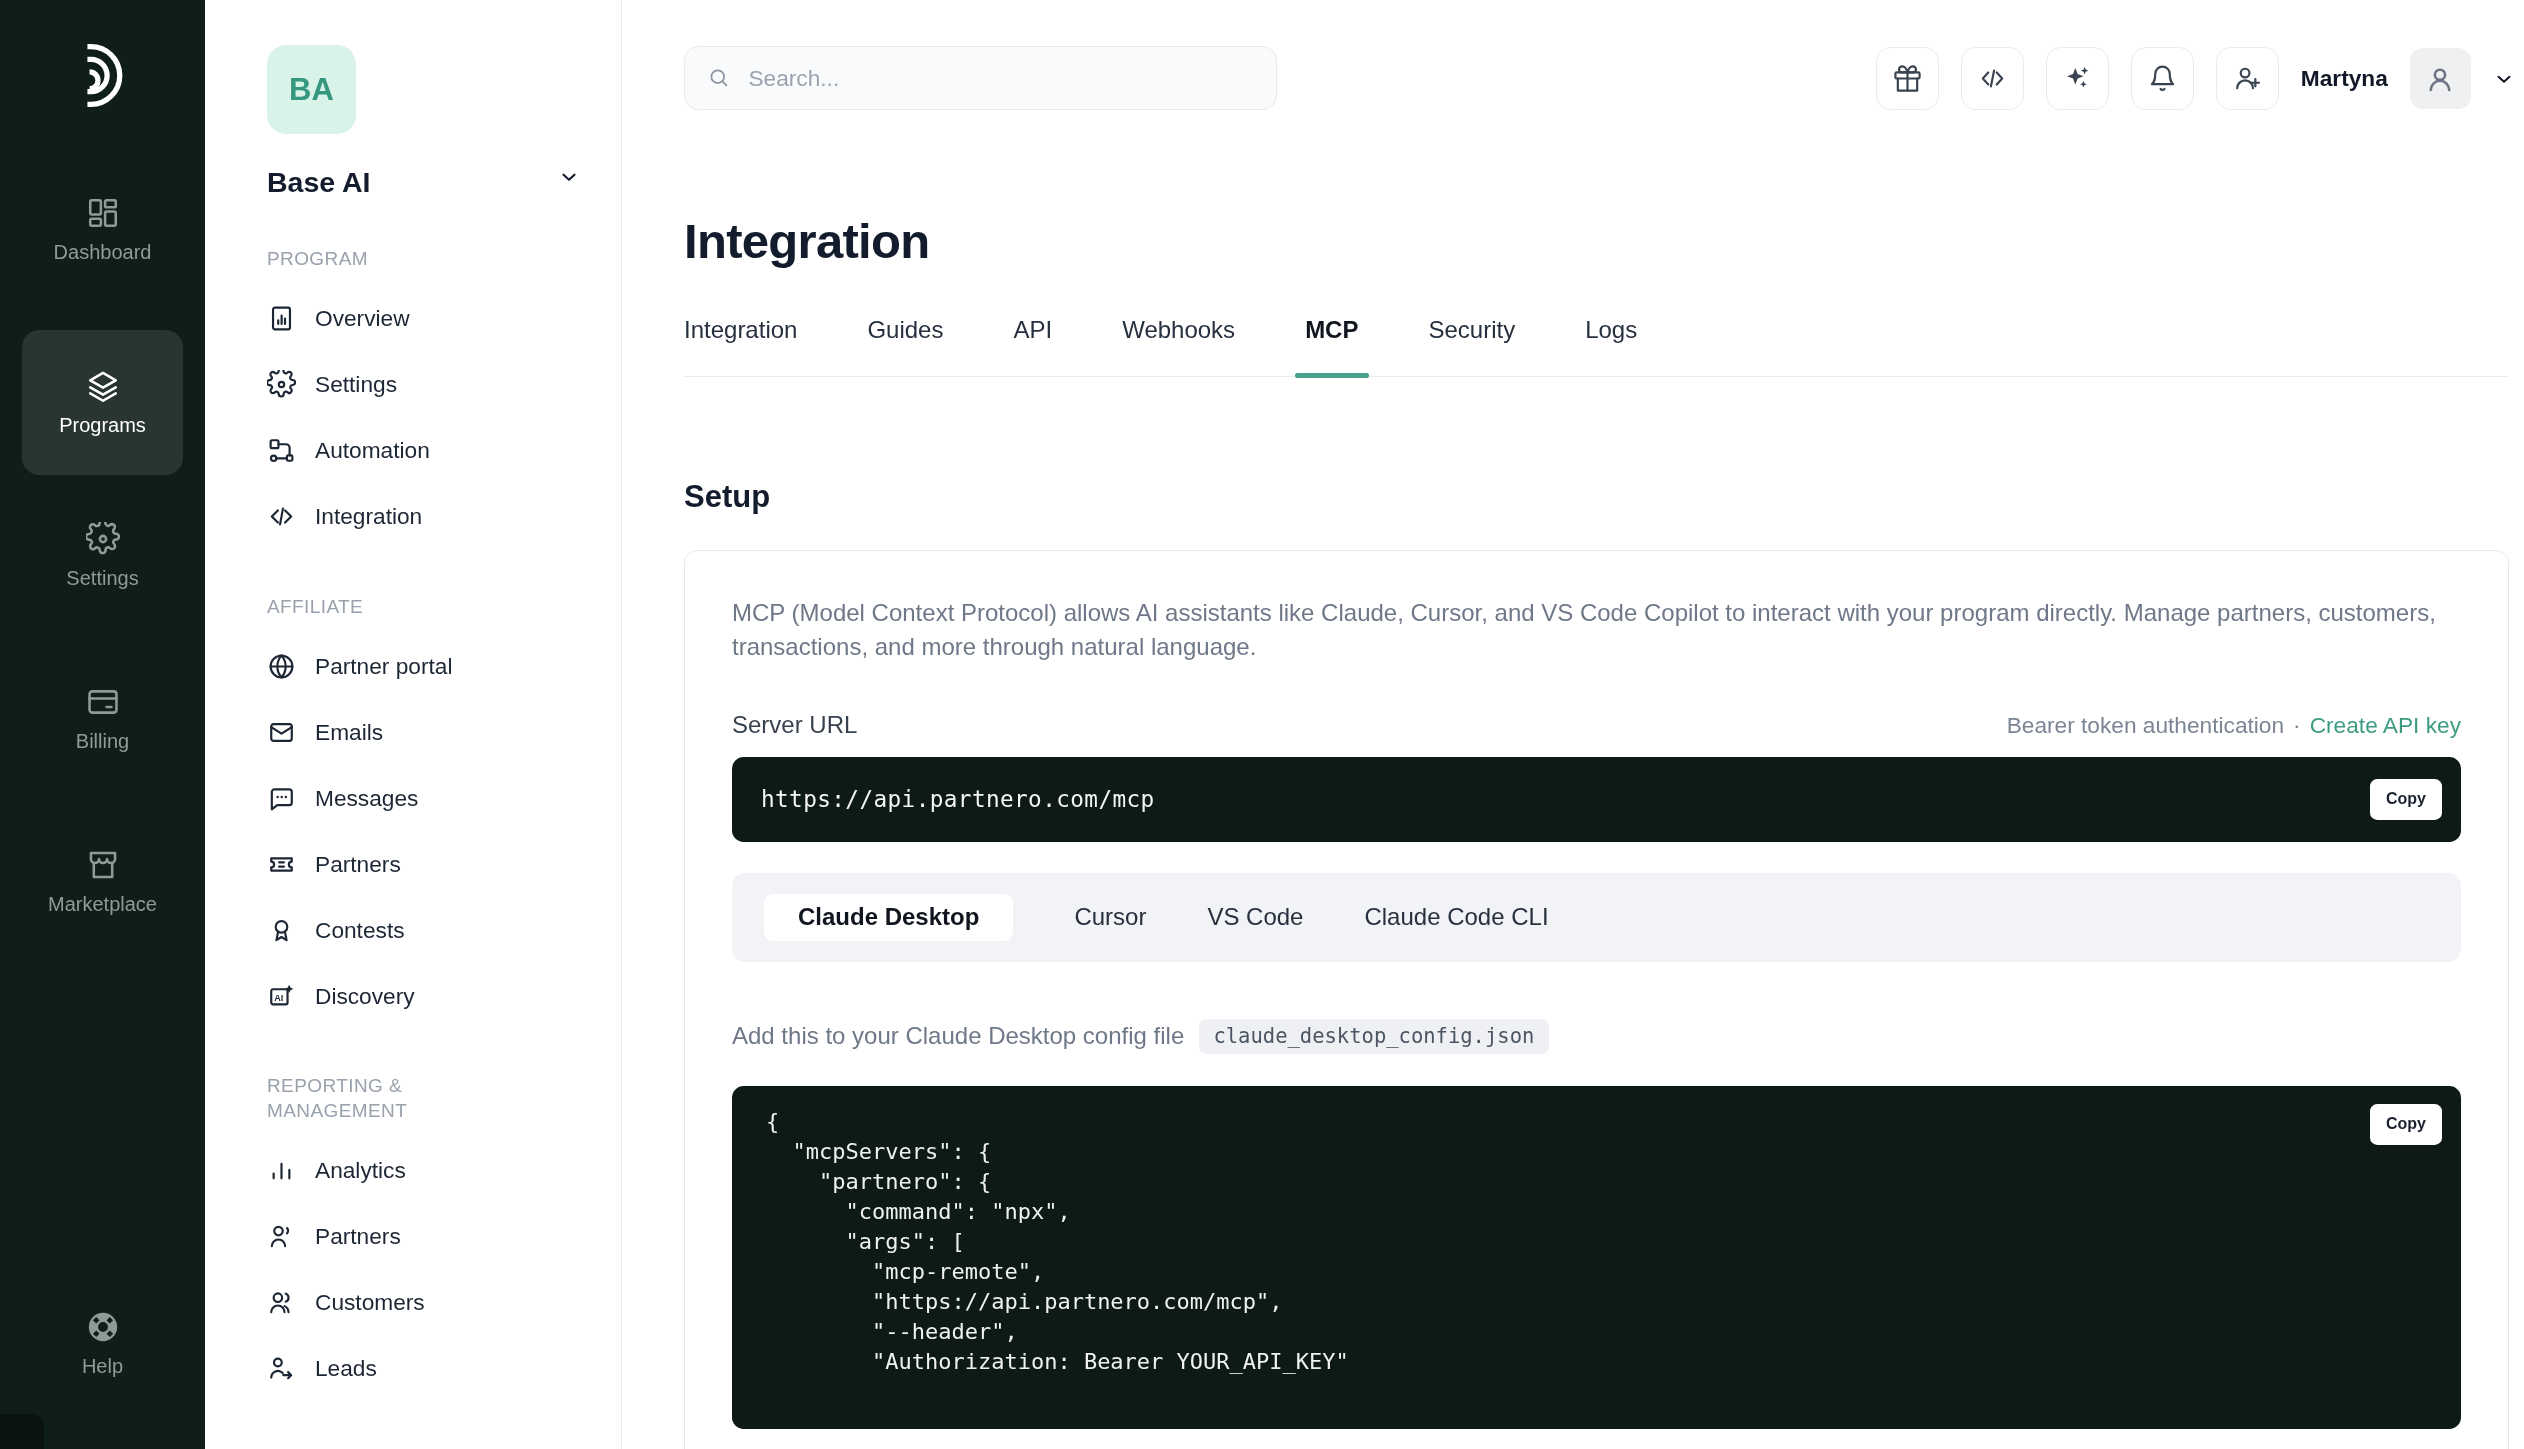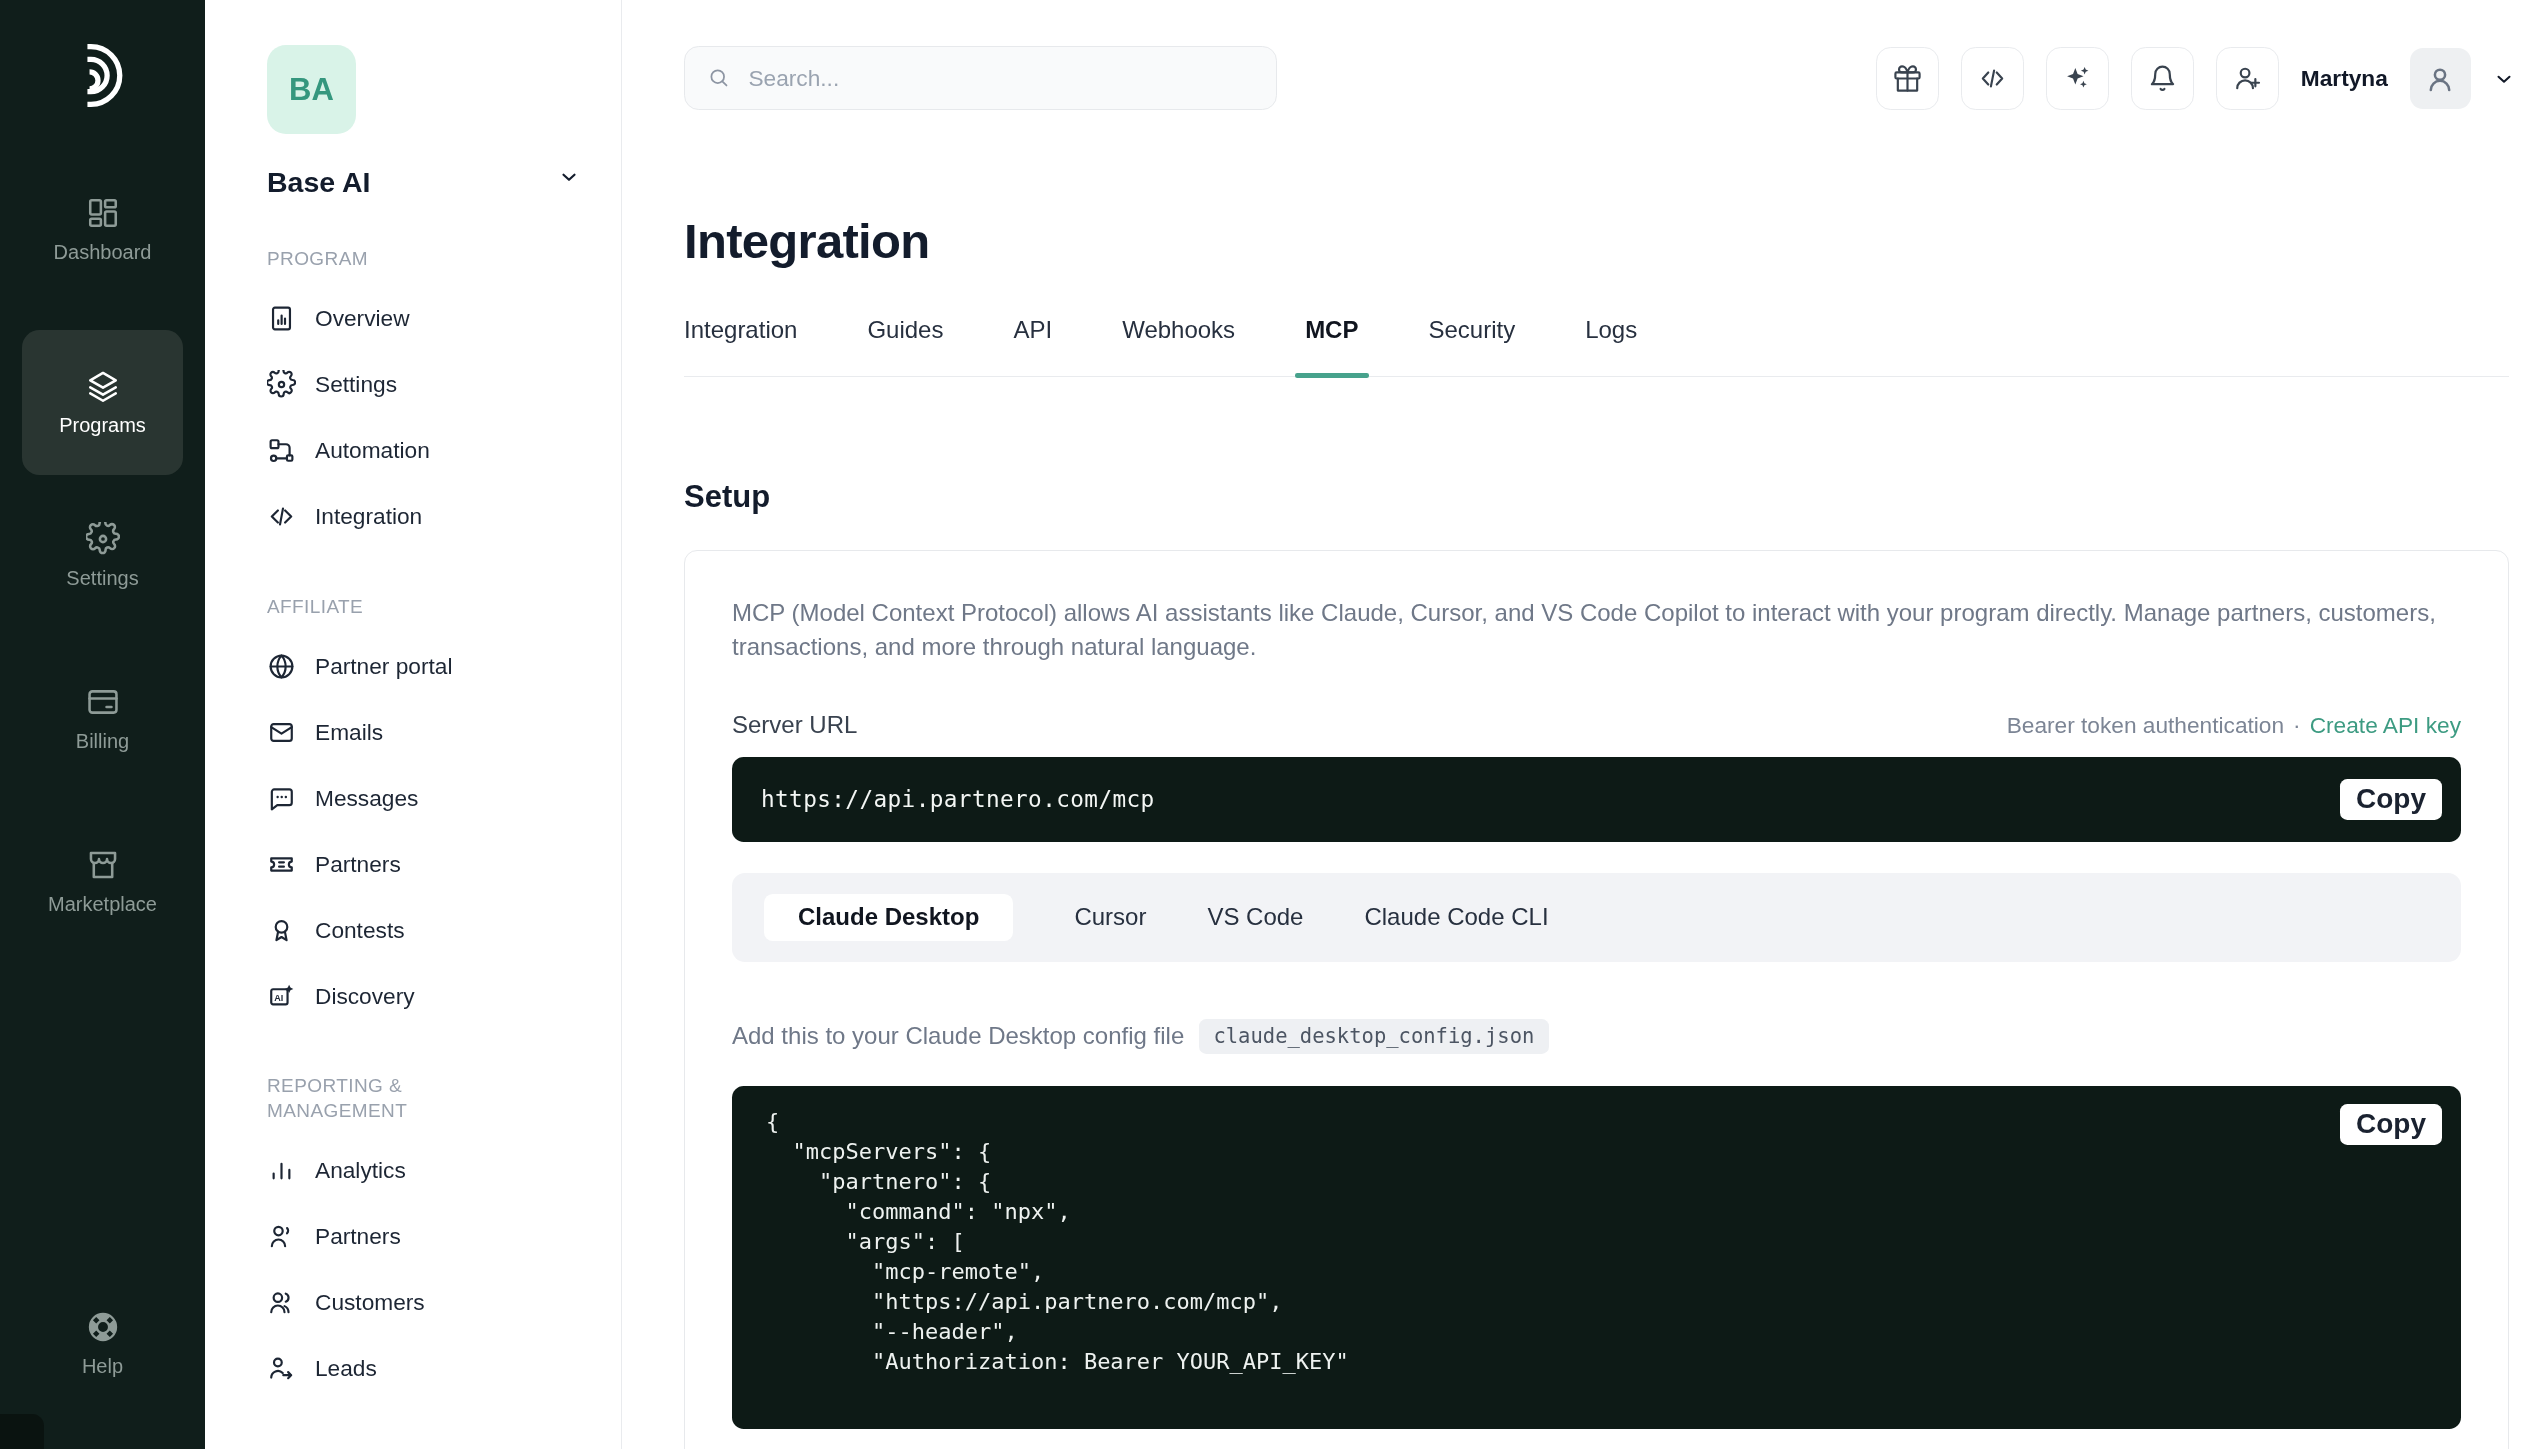--- a/index.html
+++ b/index.html
@@ -75,21 +75,21 @@
   .desc{font-size:24px;line-height:34px;color:#6f7888;}
   .surl-row{margin-top:47px;display:flex;align-items:baseline;justify-content:space-between;}
   .surl-label{font-size:24px;color:#39424f;}
   .auth{font-size:22.7px;color:#7c8595;display:flex;gap:9px;align-items:baseline;}
   .link{color:#3d9b82;cursor:pointer;}
 
   .codeblock{position:relative;background:#0d1a16;border-radius:11.7px;}
   .cb1{margin-top:17.5px;height:85px;display:flex;align-items:center;padding:0 29px;box-sizing:border-box;}
   .code{font-family:"DejaVu Sans Mono","Liberation Mono",monospace;font-size:22.7px;color:#f3f6f4;letter-spacing:0.4px;}
   .copy-btn{position:absolute;right:19px;background:#fff;border:none;border-radius:7.3px;height:41px;padding:0 16px;
-    font-size:28px;font-weight:600;color:#1a2230;cursor:pointer;font-family:inherit;}
+    font-size:16px;font-weight:600;color:#1a2230;cursor:pointer;font-family:inherit;}
   .cb1 .copy-btn{top:22px;}
 
   .cfg-label{margin-top:47px;font-size:25px;color:#333d4b;}
   .seg{margin-top:31px;height:89px;background:#f2f3f6;border-radius:13px;display:flex;align-items:center;
     padding:0 32px;gap:61px;box-sizing:border-box;}
   .seg-tab{font-size:24px;color:#27303f;cursor:pointer;}
   .seg-tab.active{background:#fff;border-radius:8.8px;height:47px;display:flex;align-items:center;padding:0 34px;
     font-weight:700;color:#10151f;}
 
   .cfg-note{margin-top:57px;display:flex;align-items:center;gap:14.6px;font-size:24px;color:#6f7888;}

